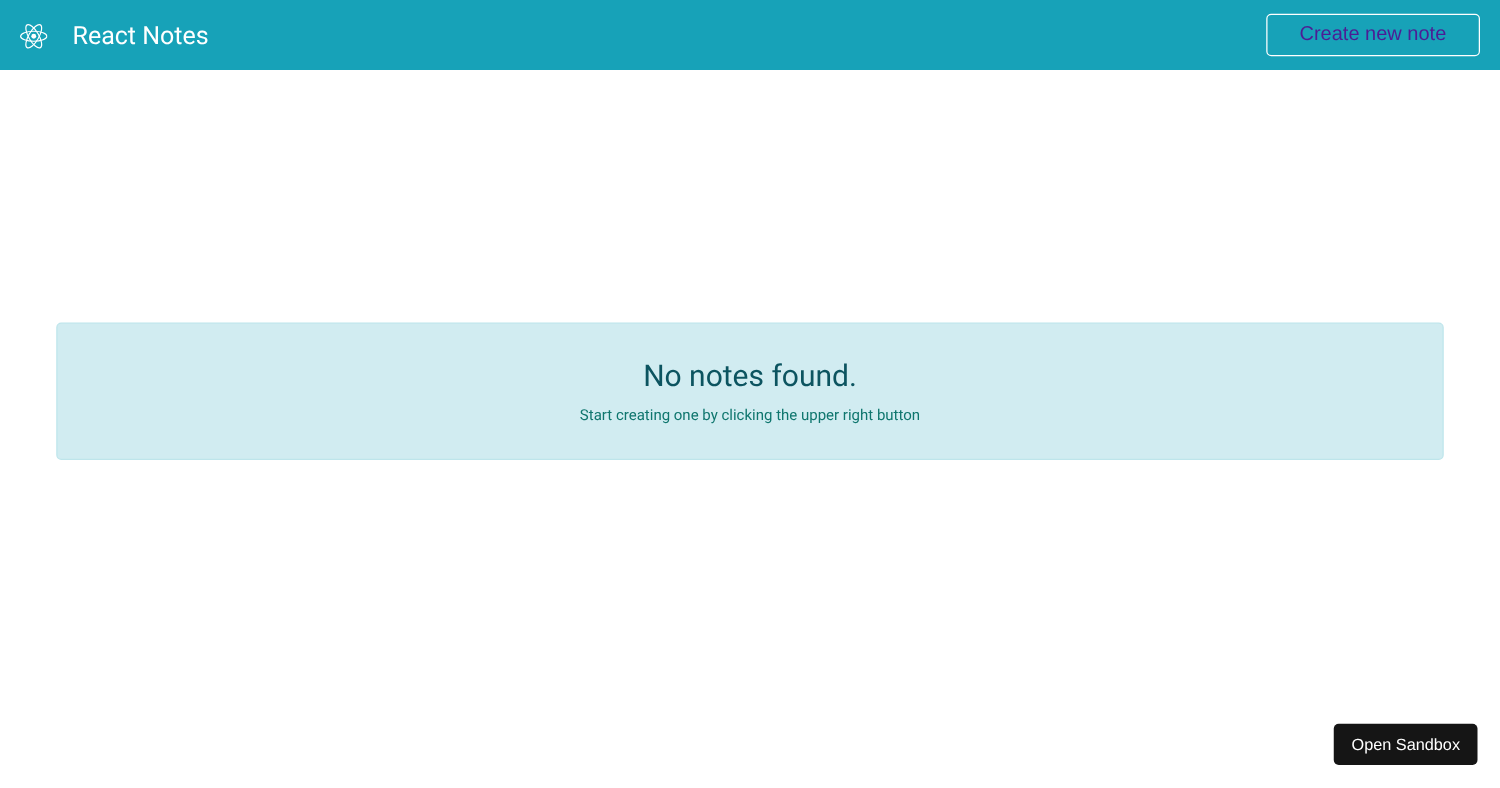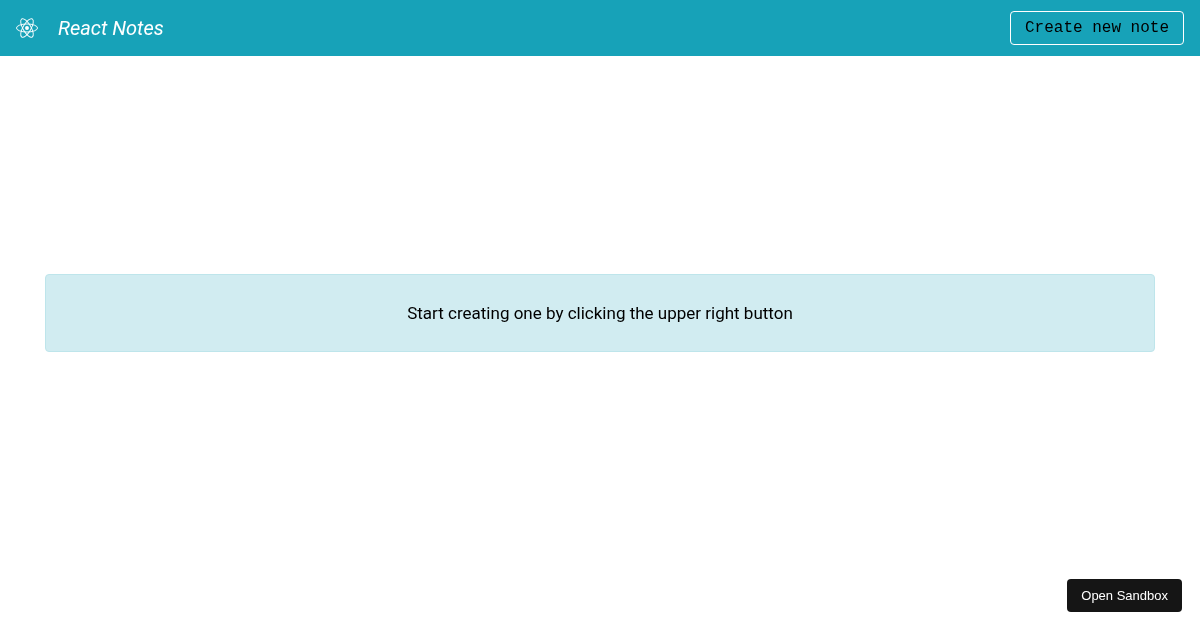--- a/index.html
+++ b/index.html
@@ -18,49 +18,48 @@
     .navbar {
       background: #17a2b8;
       height: 56px;
       display: flex;
       align-items: center;
       justify-content: space-between;
       padding: 0 16px;
     }
     .navbar-left {
       display: flex;
-      align-items: center;
+      align-items: flex-end;
       gap: 20px;
-      font-style: italic;
     }
     .logo-icon {
       width: 22px;
       height: 22px;
       display: flex;
       align-items: center;
       justify-content: center;
     }
     .logo-icon svg {
       width: 22px;
       height: 22px;
     }
     .app-title {
       color: #ffffff;
       font-size: 20px;
       font-weight: 400;
     }
     .create-btn {
       background: transparent;
       border: 1px solid #ffffff;
-      color: #000000;
-      padding: 7px 14px;
+      color: #4c1d95;
+      padding: 7px 26px;
       border-radius: 4px;
       font-size: 16px;
       cursor: pointer;
-      font-family: Liberation Mono, monospace;
+      font-family: Liberation Sans, sans-serif;
     }
     .main-content {
       padding: 0 45px;
       display: flex;
       flex-direction: column;
       justify-content: center;
       height: calc(100% - 56px);
       position: relative;
       top: -30px;
     }
@@ -72,22 +71,22 @@
       text-align: center;
       color: #0c5460;
     }
     .alert-heading {
       font-size: 24px;
       font-weight: 400;
       margin-bottom: 10px;
       color: #0c5460;
     }
     .alert-text {
-      font-size: 17px;
-      color: #000000;
+      font-size: 12px;
+      color: #0f766e;
     }
     .sandbox-btn {
       position: absolute;
       bottom: 18px;
       right: 18px;
       background: #151515;
       color: #ffffff;
       border: none;
       padding: 9px 14px;
       border-radius: 4px;
@@ -111,17 +110,18 @@
         </g>
       </svg>
     </span>
     <span class="app-title">React Notes</span>
   </div>
   <button class="create-btn">Create new note</button>
 </nav>
 
 <main class="main-content">
   <div class="alert-box">
+    <h4 class="alert-heading">No notes found.</h4>
     <p class="alert-text">Start creating one by clicking the upper right button</p>
   </div>
 </main>
 
 <button class="sandbox-btn">Open Sandbox</button>
 
 </body></html>

